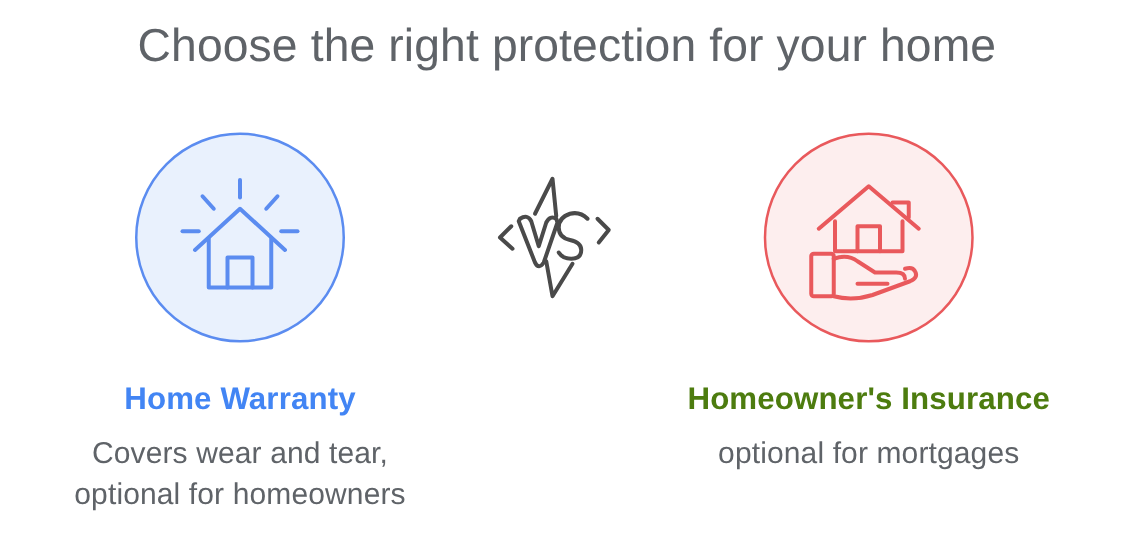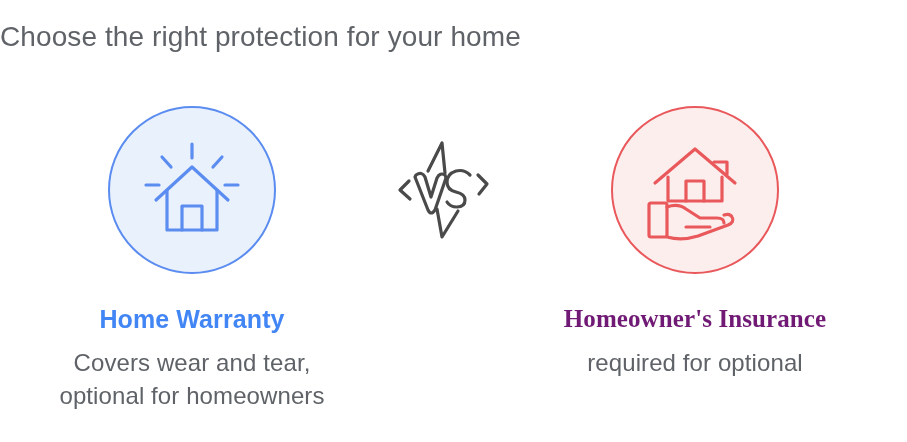--- a/index.html
+++ b/index.html
@@ -21,22 +21,22 @@
     height: 442px;
     background: #ffffff;
   }
 
   
   .page-title {
     position: absolute;
     top: 20px;
     left: 0;
     width: 907px;
-    text-align: left;
-    font-size: 28px;
+    text-align: center;
+    font-size: 37px;
     line-height: 34px;
     font-weight: 400;
     color: #5f6368;
     letter-spacing: 0.1px;
   }
 
   
   .column {
     position: absolute;
     top: 100px;
@@ -77,21 +77,21 @@
   .card-heading {
     width: 390px;
     text-align: center;
     font-size: 25px;
     line-height: 30px;
     font-weight: 700;
     margin-top: 24px;
     letter-spacing: 0.1px;
   }
   .card-heading.blue { color: #4285f4; }
-  .card-heading.red  { color: #701a75; font-family: Liberation Serif, serif; }
+  .card-heading.red  { color: #4d7c0f; }
 
   
   .card-desc {
     width: 390px;
     text-align: center;
     font-size: 24px;
     line-height: 33px;
     font-weight: 400;
     color: #5f6368;
     margin-top: 12px;
@@ -190,17 +190,17 @@
             <path d="M25,100 Q40,104 56,99 L86,88 Q93,85 90,80 Q88,76 82,78"></path>
             <path d="M44,90 L68,90"></path>
           </svg>
         </span>
       </div>
     </div>
 
     <div class="card-heading red">Homeowner's Insurance</div>
 
     <div class="card-desc">
-      <span class="desc-line">required for optional</span>
+      <span class="desc-line">optional for mortgages</span>
     </div>
   </div>
 
 </div>
 
 </body></html>

